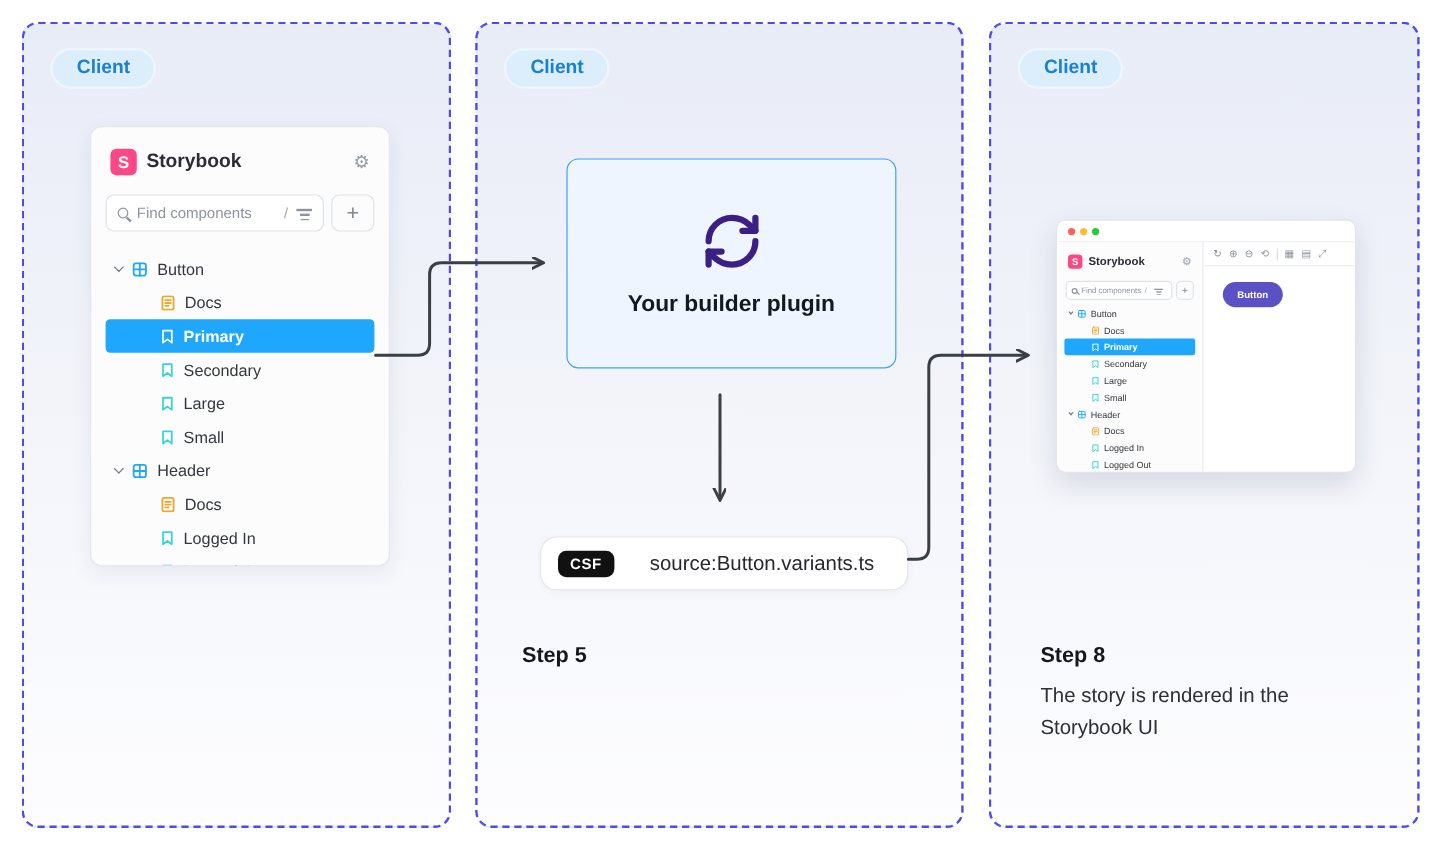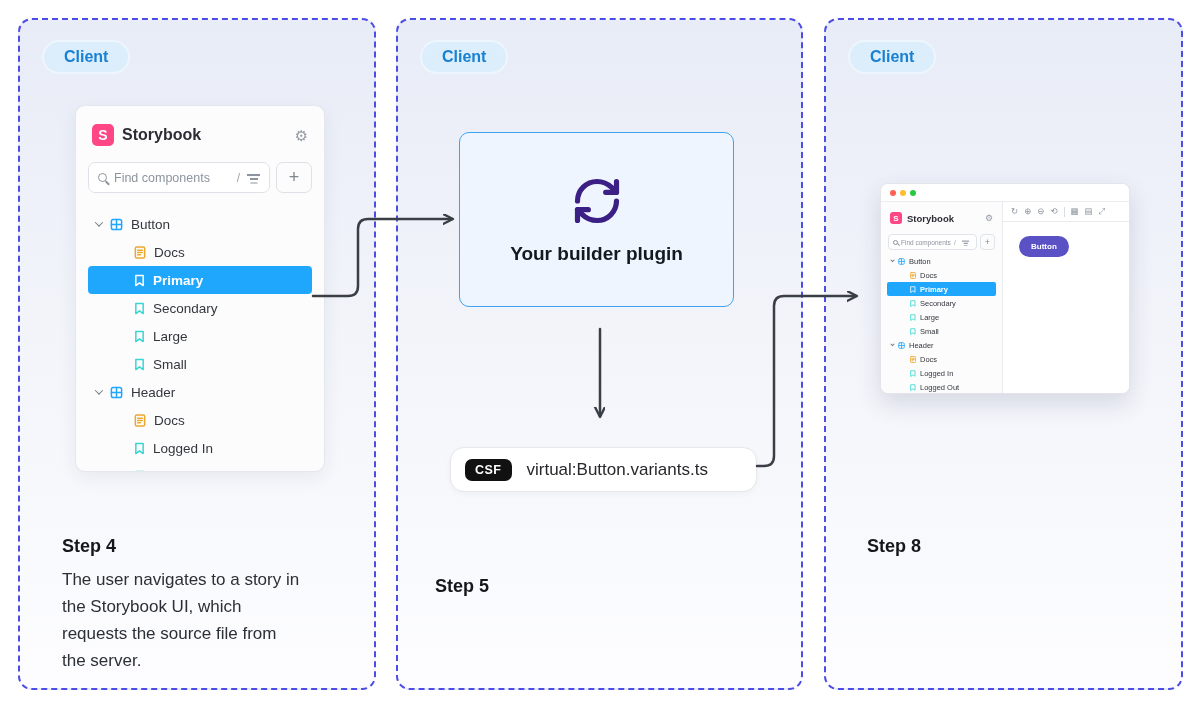--- a/index.html
+++ b/index.html
@@ -11,21 +11,21 @@
            background:linear-gradient(180deg,#e8ecf7 0%,#f2f4fa 45%,#fdfdff 100%); }
   .panel-1 { left:18px;  width:358px; }
   .panel-2 { left:396px; width:407px; }
   .panel-3 { left:824px; width:359px; }
 
   .badge { position:absolute; left:22px; top:20px; padding:6px 20px; border-radius:17px;
            background:#dcedfb; border:2px solid #edf6fd; color:#1981d2; font-size:16px; font-weight:bold; }
 
   
   .step { position:absolute; left:42px; top:516px; right:26px; }
-  .panel-2 .step { left:37px;margin-top:40px; }
+  .panel-2 .step { left:37px; }
   .panel-3 .step { left:41px; }
   .step-title { font-size:18px; font-weight:bold; color:#14171c; margin-bottom:9px; }
   .step-body  { font-size:17px; color:#2b2f36; line-height:27px; white-space:pre-line; }
 
   
   .sb-card { position:absolute; left:55px; top:85px; width:250px; height:367px; background:#fcfcfd;
              border:1px solid #e4e7eb; border-radius:10px; overflow:hidden;
              box-shadow:0 6px 18px rgba(30,40,80,.07); }
   .sb-head { display:flex; align-items:center; gap:8px; padding:18px 16px 0 16px; }
   .sb-logo { width:22px; height:22px; border-radius:5px; background:#ff4785; color:#fff; font-weight:bold;
@@ -55,28 +55,28 @@
   .tree-row.selected { background:#1ea7fd; color:#ffffff; font-weight:bold; }
   .chev { width:6px; height:6px; border-right:1.6px solid #737b84; border-bottom:1.6px solid #737b84;
           transform:rotate(45deg) translate(-1px,-1px); flex:none; }
   .ic { flex:none; fill:none; stroke:currentColor; stroke-width:1.6; stroke-linecap:round; stroke-linejoin:round; }
   .ic.comp  { color:#1ea7fd; width:13px; height:13px; }
   .ic.doc   { color:#eca72c; width:12px; height:13px; }
   .ic.story { color:#37d5d3; width:11px; height:13px; }
   .selected .ic { color:#ffffff; }
 
   
-  .plugin-box { position:absolute; left:61px; top:112px; width:275px; height:175px; background:#eef5fe;
+  .plugin-box { position:absolute; left:74px; top:112px; width:275px; height:175px; background:#eef5fe;
                 border:1.5px solid #3ea2f3; border-radius:10px; display:flex; flex-direction:column;
                 align-items:center; justify-content:center; gap:16px; }
   .sync-svg { width:52px; height:52px; stroke:#3b1f85; fill:none; stroke-width:2.4; stroke-linecap:round; stroke-linejoin:round; }
   .plugin-label { font-size:19px; font-weight:bold; color:#14181f; }
 
   .csf-pill { position:absolute; left:52px; top:427px; width:307px; height:45px; background:#ffffff;
-              border:1px solid #e7e7ea; border-radius:14px; display:flex; align-items:center; gap:15px;
+              border:1px solid #e7e7ea; border-radius:14px; display:flex; align-items:center; gap:30px;
               padding:0 14px; box-shadow:0 2px 6px rgba(20,20,40,.04); }
   .csf-badge { background:#111111; color:#ffffff; font-size:12.5px; font-weight:bold; padding:4px 10px;
                border-radius:7px; letter-spacing:.5px; }
   .csf-file { font-size:17px; color:#27272c; }
 
   
   .mini-win { position:absolute; left:54px; top:163px; width:250px; height:211px; background:#ffffff;
               border:1px solid #e3e5ea; border-radius:8px; overflow:hidden;
               box-shadow:0 10px 24px rgba(30,40,80,.14); }
   .mini-titlebar { height:18px; display:flex; align-items:center; gap:4px; padding:0 9px;
@@ -204,45 +204,38 @@
           </div>
           <div class="tree-row child">
             <svg class="ic story" viewBox="0 0 12 14">
               <path d="M2 1.5 h8 v11 l-4 -3 -4 3 z"></path>
             </svg>
             <span class="lbl">Logged Out</span>
           </div>
         </div>
     </div>
 
-    <div class="step">
-      <div class="step-title">Step 4</div>
-      <div class="step-body">The user navigates to a story in
-the Storybook UI, which
-requests the source file from
-the server.</div>
-    </div>
   </div>
 
   <div class="panel panel-2">
     <div class="badge">Client</div>
 
     <div class="plugin-box">
       <svg class="sync-svg" viewBox="0 0 24 24">
         <path d="M3 12a9 9 0 0 1 9-9 9.75 9.75 0 0 1 6.74 2.74L21 8"></path>
         <path d="M21 3v5h-5"></path>
         <path d="M21 12a9 9 0 0 1-9 9 9.75 9.75 0 0 1-6.74-2.74L3 16"></path>
         <path d="M8 16H3v5"></path>
       </svg>
       <div class="plugin-label">Your builder plugin</div>
     </div>
 
     <div class="csf-pill">
       <span class="csf-badge">CSF</span>
-      <span class="csf-file">virtual:Button.variants.ts</span>
+      <span class="csf-file">source:Button.variants.ts</span>
     </div>
 
     <div class="step">
       <div class="step-title">Step 5</div>
     </div>
   </div>
 
   <div class="panel panel-3">
     <div class="badge">Client</div>
 
@@ -350,20 +343,22 @@
             </div>
           <div class="mini-stage">
             <button class="mini-button">Button</button>
           </div>
         </div>
       </div>
     </div>
 
     <div class="step">
       <div class="step-title">Step 8</div>
+      <div class="step-body">The story is rendered in the
+Storybook UI</div>
     </div>
   </div>
 
   <svg class="arrows" width="1200" height="713" viewBox="0 0 1200 713">
     <defs>
       <marker id="ah" markerUnits="userSpaceOnUse" markerWidth="14" markerHeight="14" refX="9" refY="5" orient="auto">
         <path d="M0 0 L10 5 L0 10" fill="none" stroke="#3a3f46" stroke-width="2.4" stroke-linecap="round" stroke-linejoin="round"></path>
       </marker>
     </defs>
     <g fill="none" stroke="#3a3f46" stroke-width="2.5" stroke-linecap="round">

